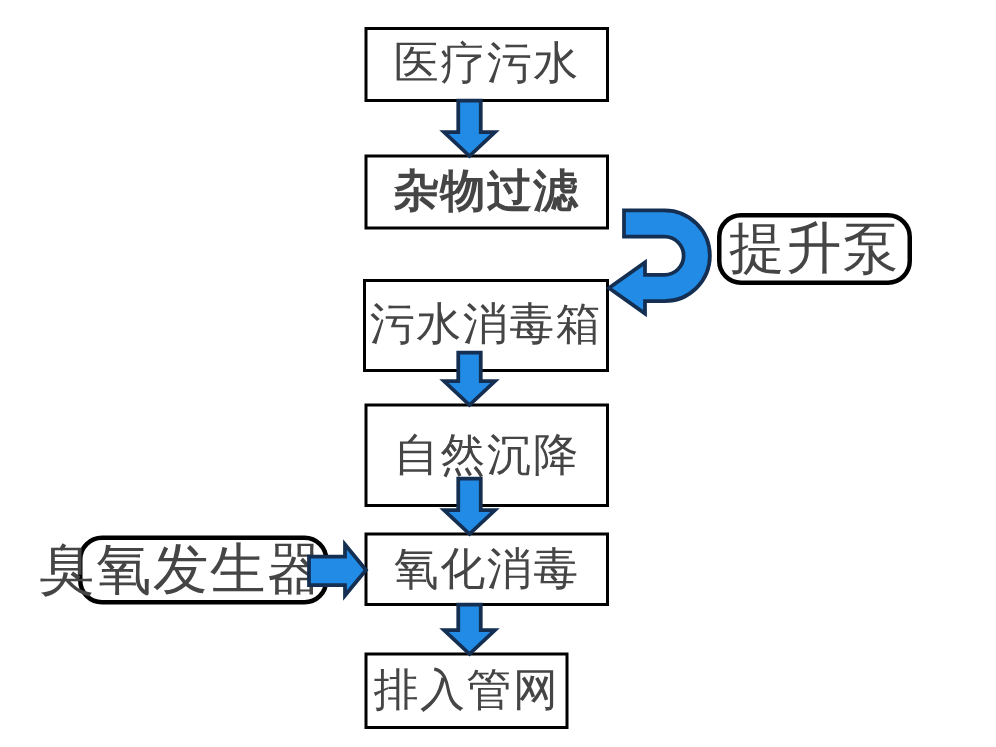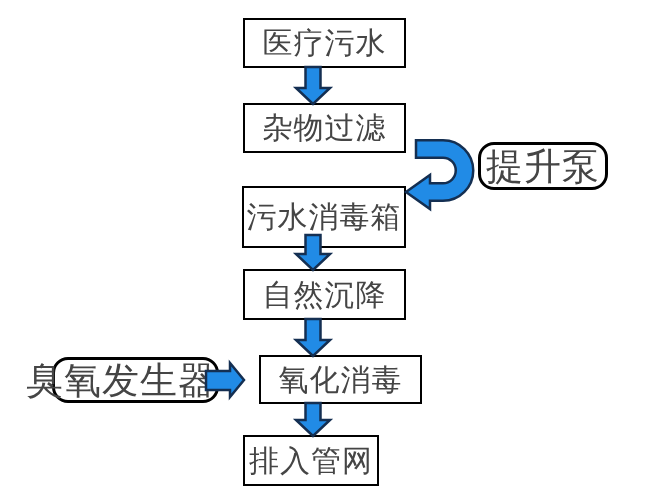--- a/index.html
+++ b/index.html
@@ -35,24 +35,24 @@
     color: var(--label-text);
     white-space: nowrap;
     z-index: 1;
   }
   .node.rounded {
     border-width: 3px;
     border-radius: 16px;
     font-size: 37px;
   }
   .box1 { left: 243px; top: 18px;  width: 163px; height: 50px; }
-  .box2 { left: 243px; top: 103px; width: 163px; height: 50px; }
+  .box2 { left: 243px; top: 103px; width: 163px; height: 50px; font-weight: bold; }
   .box3 { left: 242px; top: 186px; width: 164px; height: 62px; }
-  .box4 { left: 243px; top: 269px; width: 163px; height: 51px; }
-  .box5 { left: 243px; top: 355px; width: 163px; height: 49px; margin-left: 16px; }
+  .box4 { left: 243px; top: 269px; width: 163px; height: 69px; }
+  .box5 { left: 243px; top: 355px; width: 163px; height: 49px; }
   .box6 { left: 243px; top: 435px; width: 136px; height: 51px; }
   .pump  { left: 478px; top: 142px; width: 130px; height: 48px; }
   .ozone { left: 52px;  top: 357px; width: 167px; height: 46px; justify-content: flex-end; }
   svg.arrows {
     position: absolute;
     left: 0; top: 0;
     width: 664px; height: 498px;
     z-index: 2;
     pointer-events: none;
   }

